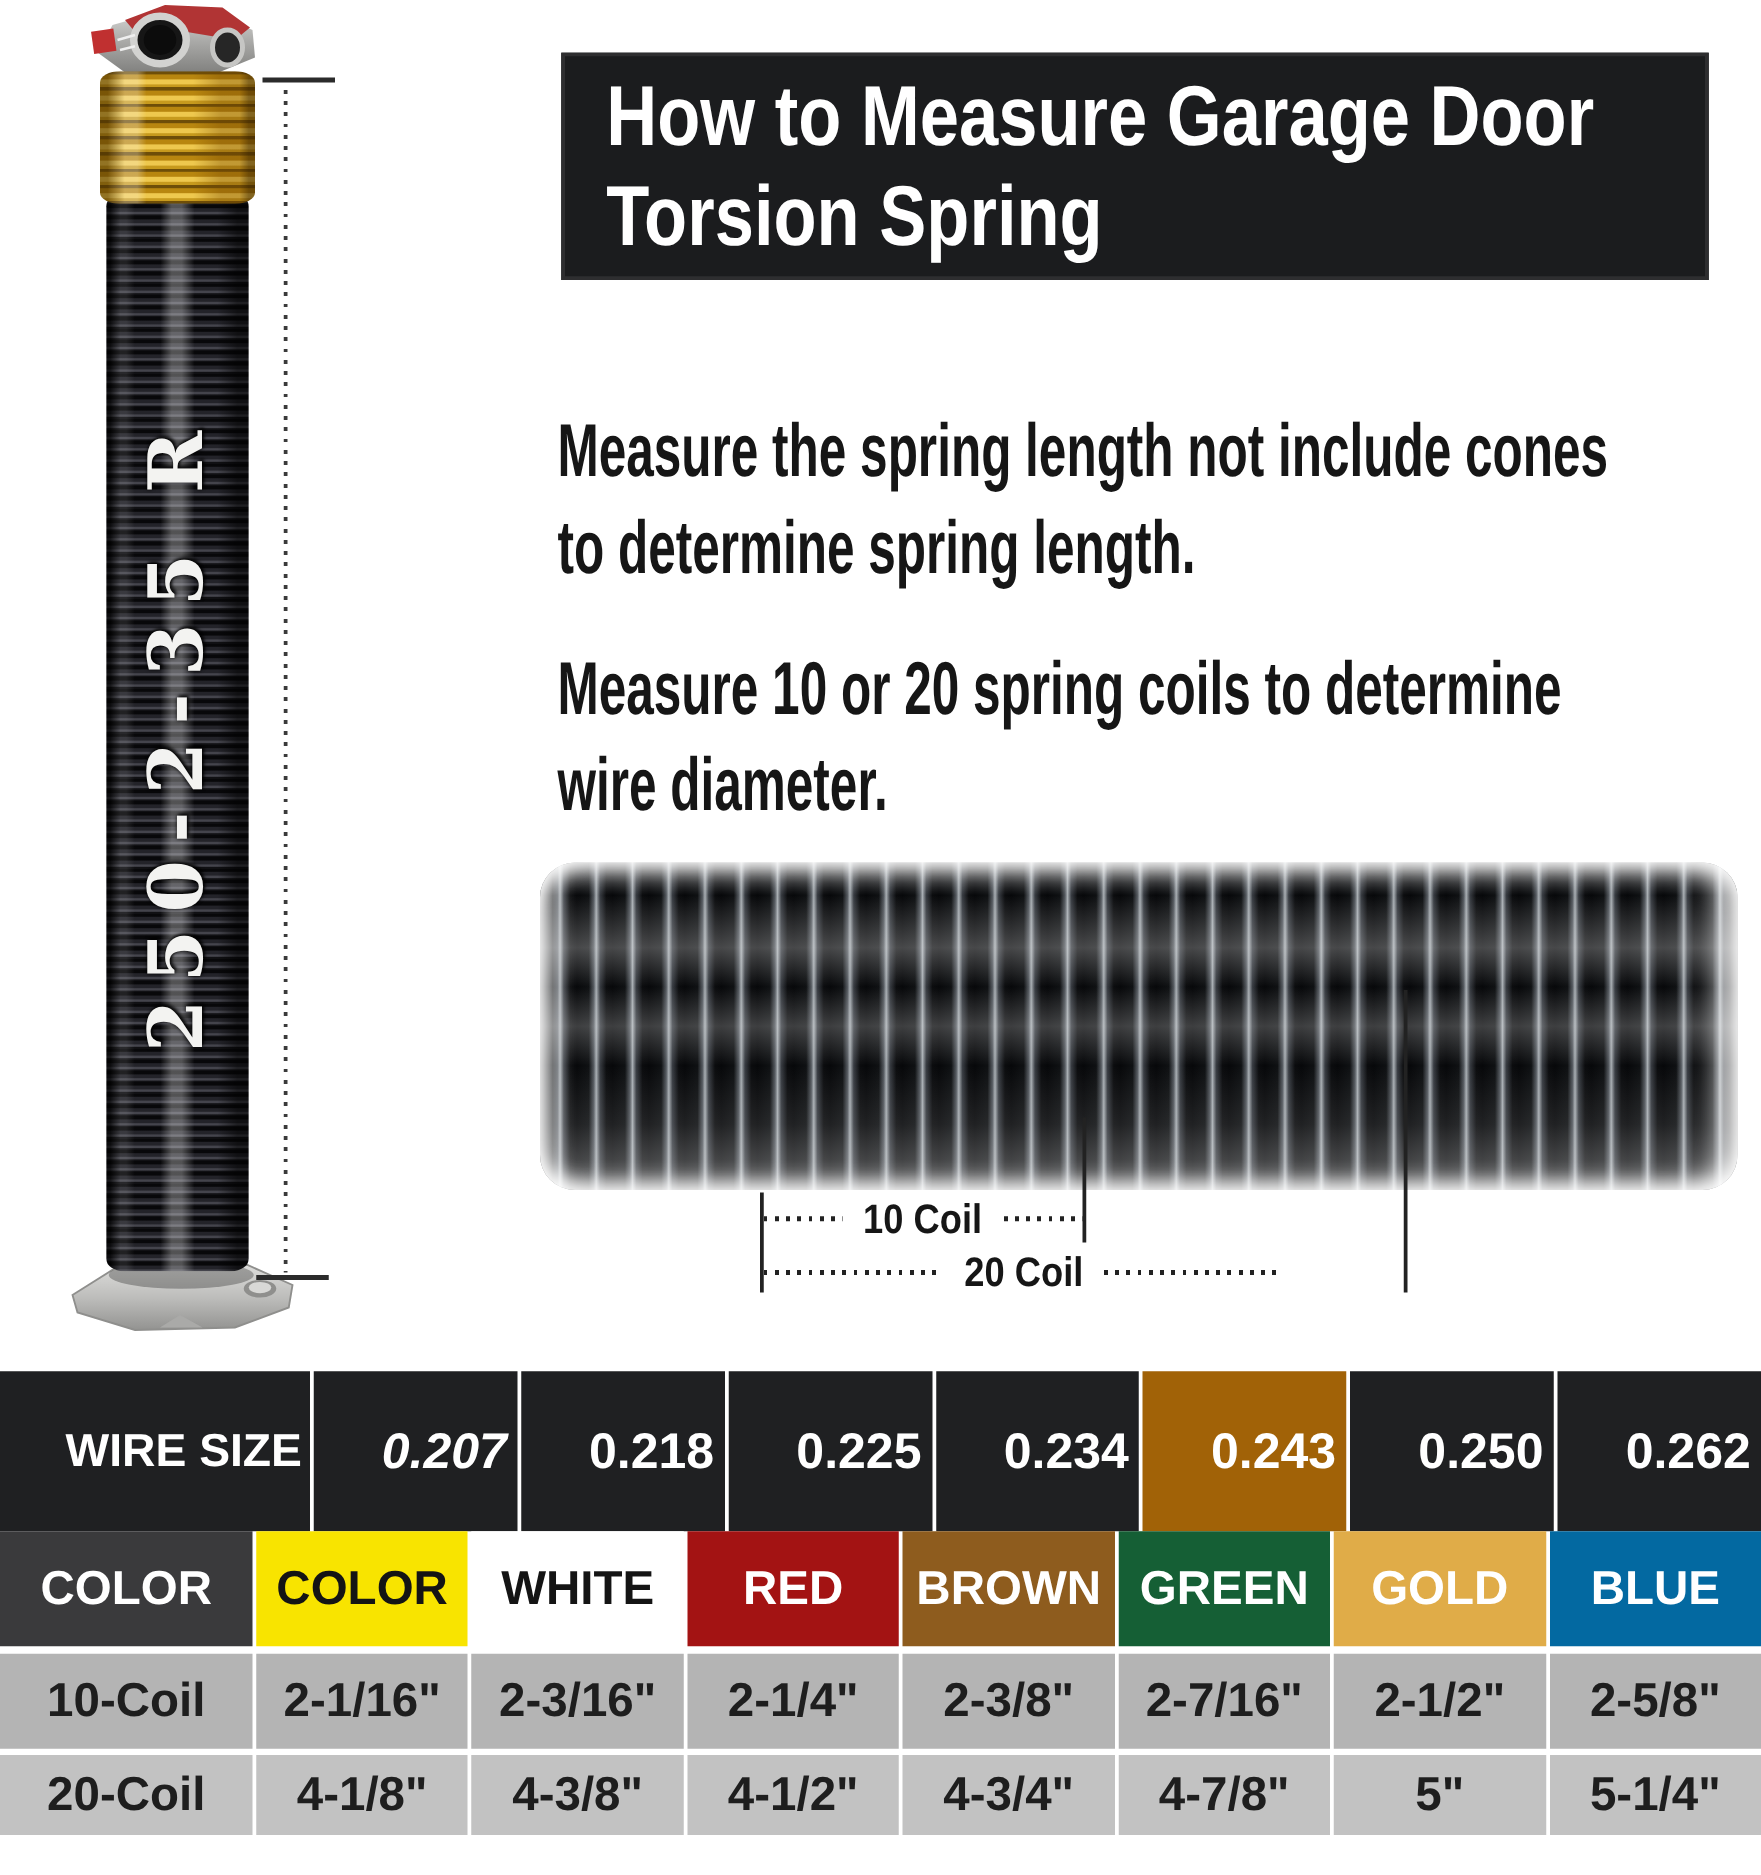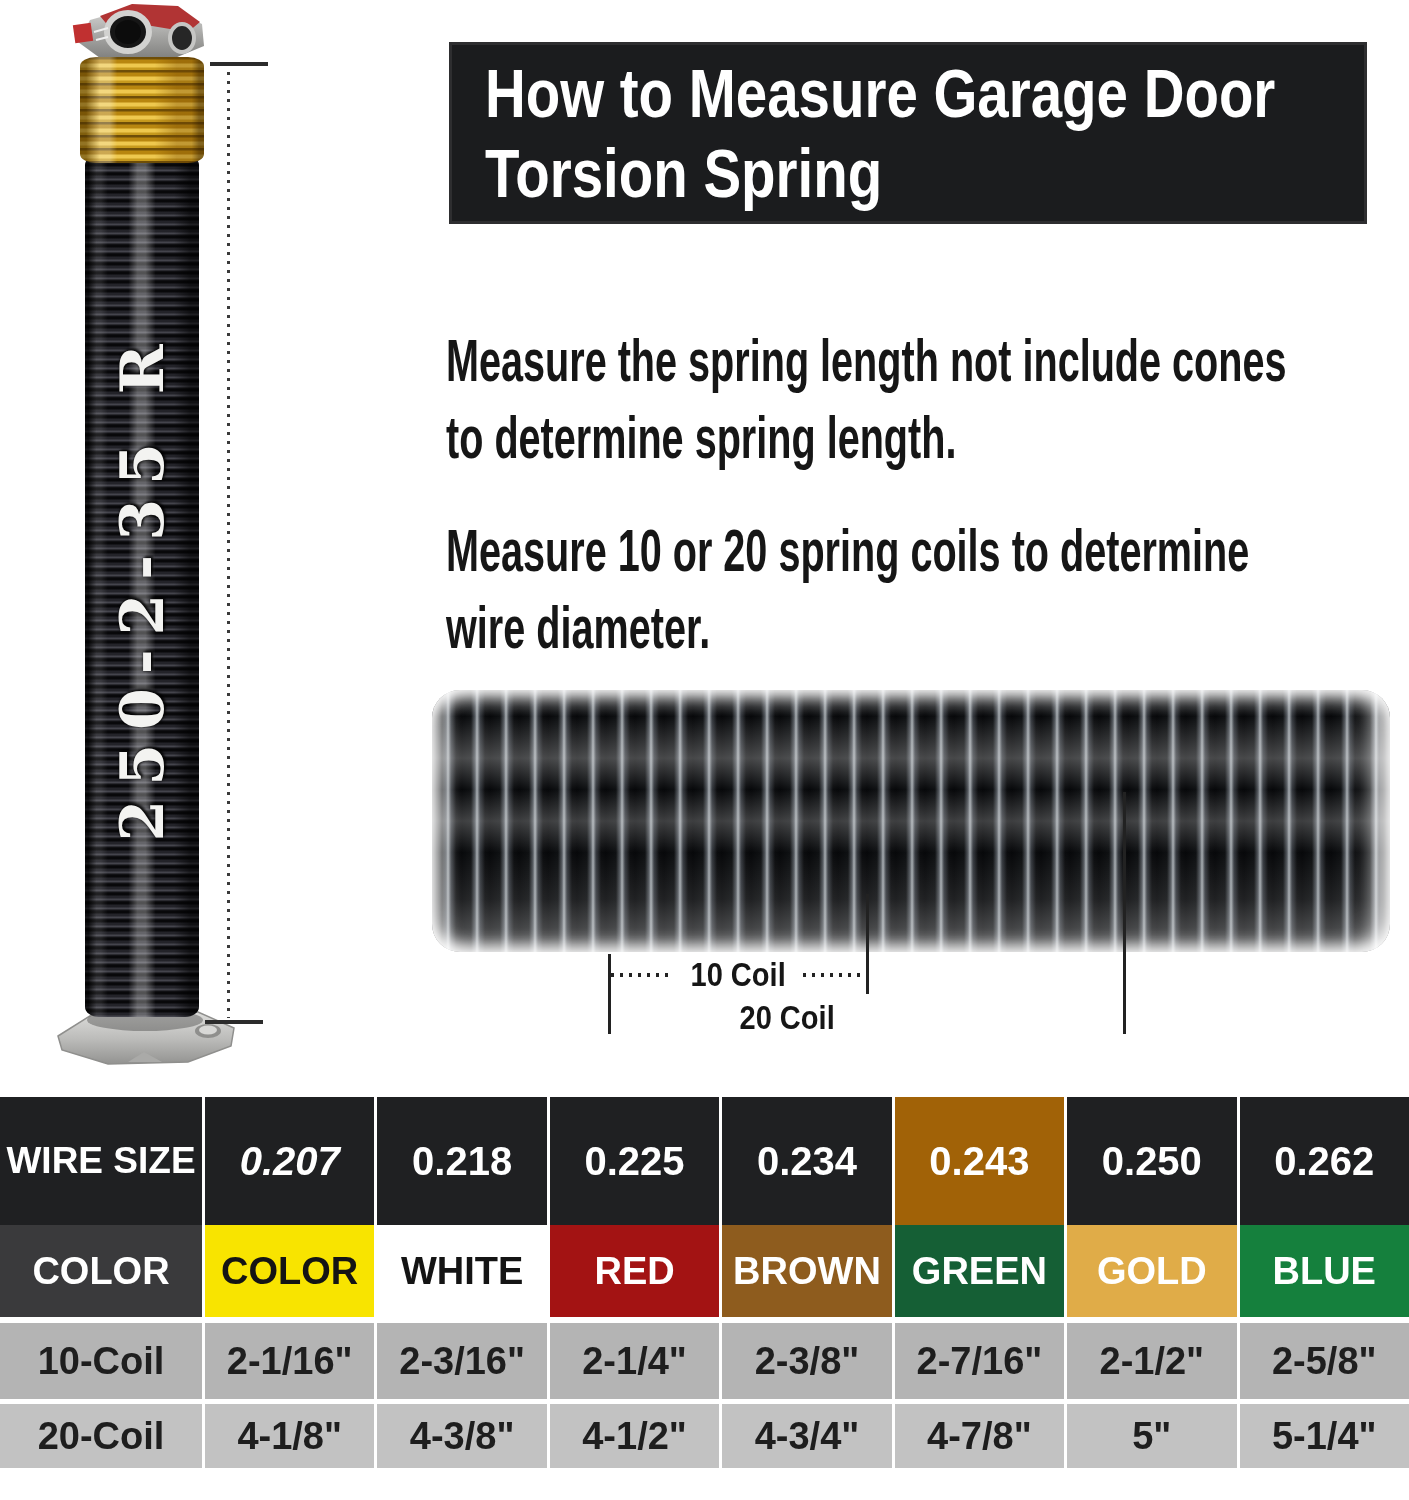--- a/index.html
+++ b/index.html
@@ -78,21 +78,21 @@
 
   
   .spec-table{left:0;top:1097px;width:1409px;}
   .trow{display:flex;gap:3px;}
   .trow .cell{
     flex:1;display:flex;align-items:center;justify-content:center;
     font-weight:700;white-space:nowrap;
   }
   .trow .cell.lab{flex:0 0 202px;}
   .row-wire{height:128px;}
-  .row-wire .cell{font-size:40px;}
+  .row-wire .cell{font-size:40px;padding-left:46px;}
   .row-wire .cell.lab{font-size:37px;}
   .row-color{height:92px;margin-top:0;}
   .row-color .cell{font-size:38px;}
   .row-c10{height:76px;margin-top:6px;}
   .row-c20{height:64px;margin-top:5px;}
   .row-c10 .cell,.row-c20 .cell{font-size:38px;color:#1e1e1e;}
 </style>
 </head>
 <body>
 
@@ -161,21 +161,21 @@
 
   <div class="abs tick-v" style="left:608px;top:954px;height:80px;"></div>
   <div class="abs tick-v" style="left:866px;top:894px;height:100px;"></div>
   <div class="abs tick-v" style="left:1123px;top:792px;height:242px;"></div>
 
   <div class="abs coil-marker" style="left:611px;top:957px;width:255px;height:36px;">
     <span class="dots"></span>
     <span class="mlabel">10 Coil</span>
     <span class="dots"></span>
   </div>
-  <div class="abs coil-marker" style="left:579px;top:999px;width:416px;height:38px;flex-direction:column;">
+  <div class="abs coil-marker" style="left:611px;top:999px;width:416px;height:38px;">
     <span class="dots"></span>
     <span class="mlabel">20 Coil</span>
     <span class="dots"></span>
   </div>
 
   <div class="abs spec-table">
 
     <div class="trow row-wire">
       <div class="cell lab" style="background: rgb(31, 32, 34); color: rgb(255, 255, 255);">WIRE SIZE</div>
       <div class="cell" style="background: rgb(31, 32, 34); color: rgb(255, 255, 255); font-style: italic;">0.207</div>
@@ -188,21 +188,21 @@
     </div>
 
     <div class="trow row-color">
       <div class="cell lab" style="background: rgb(58, 58, 60); color: rgb(255, 255, 255);">COLOR</div>
       <div class="cell" style="background: rgb(248, 228, 0); color: rgb(20, 20, 20);">COLOR</div>
       <div class="cell" style="background: rgb(255, 255, 255); color: rgb(20, 20, 20);">WHITE</div>
       <div class="cell" style="background: rgb(163, 19, 19); color: rgb(255, 255, 255);">RED</div>
       <div class="cell" style="background: rgb(142, 92, 30); color: rgb(255, 255, 255);">BROWN</div>
       <div class="cell" style="background: rgb(21, 95, 53); color: rgb(255, 255, 255);">GREEN</div>
       <div class="cell" style="background: rgb(224, 172, 72); color: rgb(255, 255, 255);">GOLD</div>
-      <div class="cell" style="background: #15803d; color: rgb(255, 255, 255);">BLUE</div>
+      <div class="cell" style="background: #0369a1; color: rgb(255, 255, 255);">BLUE</div>
     </div>
 
     <div class="trow row-c10">
       <div class="cell lab" style="background: rgb(180, 180, 180);">10-Coil</div>
       <div class="cell" style="background: rgb(180, 180, 180);">2-1/16"</div>
       <div class="cell" style="background: rgb(180, 180, 180);">2-3/16"</div>
       <div class="cell" style="background: rgb(180, 180, 180);">2-1/4"</div>
       <div class="cell" style="background: rgb(180, 180, 180);">2-3/8"</div>
       <div class="cell" style="background: rgb(180, 180, 180);">2-7/16"</div>
       <div class="cell" style="background: rgb(180, 180, 180);">2-1/2"</div>

